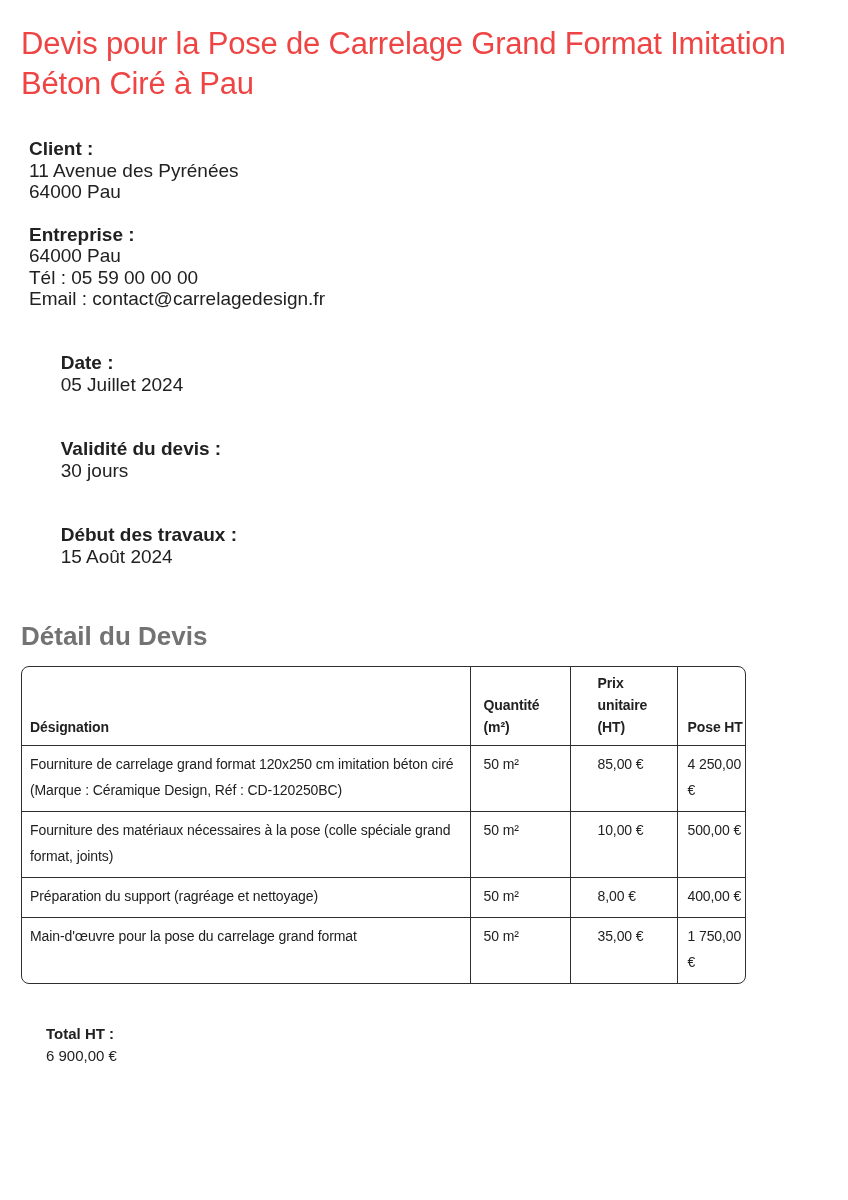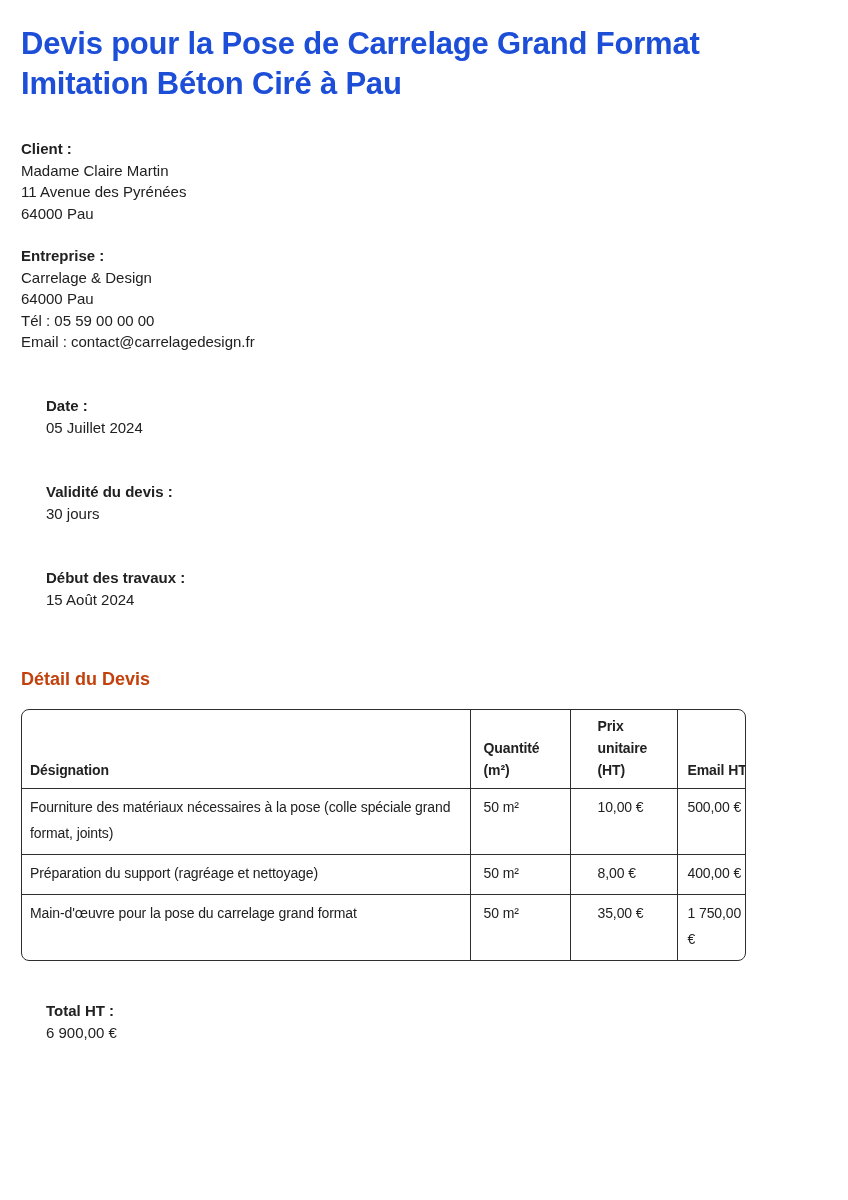--- a/index.html
+++ b/index.html
@@ -5,32 +5,32 @@
   * { box-sizing: border-box; }
   html, body { margin: 0; padding: 0; background: #ffffff; }
   body {
     width: 848px; height: 1200px; overflow: hidden;
     font-family: "Liberation Sans", "DejaVu Sans", sans-serif;
     color: #212121;
   }
   .page { padding: 24px 21px 0 21px; }
 
   .doc-title {
-    font-size: 31px; line-height: 40px; font-weight: bold;
-    color: #1d4ed8; margin: 0; letter-spacing: -0.2px; max-width: 808px;
+    font-size: 31px; line-height: 40px; font-weight: normal;
+    color: #ef4444; margin: 0; letter-spacing: -0.2px; max-width: 808px;
   }
 
-  .block { margin-top: 21px; font-size: 15px; line-height: 21.5px; }
+  .block { margin-top: 21px; font-size: 19px; line-height: 21.5px; margin-left: 8px; }
   .block-client { margin-top: 34px; }
   .b { font-weight: bold; }
   .line { white-space: pre-wrap; }
 
   .section-heading {
-    font-size: 18px; line-height: 30px; font-weight: bold;
-    color: #c2410c; margin: 32px 0 0 0;
+    font-size: 26px; line-height: 30px; font-weight: bold;
+    color: #737373; margin: 32px 0 0 0;
   }
 
   .tbl-wrap {
     margin-top: 15px; width: 725px;
     border: 1.5px solid #2e2e2e; border-radius: 8px; overflow: hidden;
     background: #fff;
   }
   table {
     border-collapse: collapse; table-layout: fixed; width: 100%;
     font-size: 14px; letter-spacing: -0.1px; color: #212121;
@@ -53,28 +53,26 @@
 </style>
 </head>
 <body>
 
 <div class="page">
 
   <h1 class="doc-title">Devis pour la Pose de Carrelage Grand Format Imitation Béton Ciré à Pau</h1>
 
   <div class="block block-client">
     <div class="line"><span class="b">Client :</span></div>
-    <div class="line">Madame Claire Martin</div>
     <div class="line">11 Avenue des Pyrénées</div>
     <div class="line">64000 Pau</div>
   </div>
 
   <div class="block">
     <div class="line"><span class="b">Entreprise :</span></div>
-    <div class="line">Carrelage &amp; Design</div>
     <div class="line">64000 Pau</div>
     <div class="line">Tél : 05 59 00 00 00</div>
     <div class="line">Email : contact@carrelagedesign.fr</div>
   </div>
 
   <div class="block">
     <div class="line">
       <span class="b">Date :</span>
       <span>05 Juillet 2024</span>
     </div>
@@ -96,24 +94,30 @@
         <col style="width:448px">
           <col style="width:100px">
           <col style="width:107px">
           <col style="width:70px">
       </colgroup>
       <thead>
         <tr>
           <th>Désignation</th>
           <th class="c-qty">Quantité (m²)</th>
           <th class="c-prix">Prix unitaire (HT)</th>
-          <th class="c-total">Email HT</th>
+          <th class="c-total">Pose HT</th>
         </tr>
       </thead>
       <tbody>
+        <tr class="row-tall">
+          <td>Fourniture de carrelage grand format 120x250 cm imitation béton ciré (Marque : Céramique Design, Réf : CD-120250BC)</td>
+          <td class="c-qty">50 m²</td>
+          <td class="c-prix">85,00 €</td>
+          <td class="c-total">4&nbsp;250,00 €</td>
+        </tr>
         <tr class="row-tall">
           <td>Fourniture des matériaux nécessaires à la pose (colle spéciale grand format, joints)</td>
           <td class="c-qty">50 m²</td>
           <td class="c-prix">10,00 €</td>
           <td class="c-total">500,00 €</td>
         </tr>
         <tr>
           <td>Préparation du support (ragréage et nettoyage)</td>
           <td class="c-qty">50 m²</td>
           <td class="c-prix">8,00 €</td>

